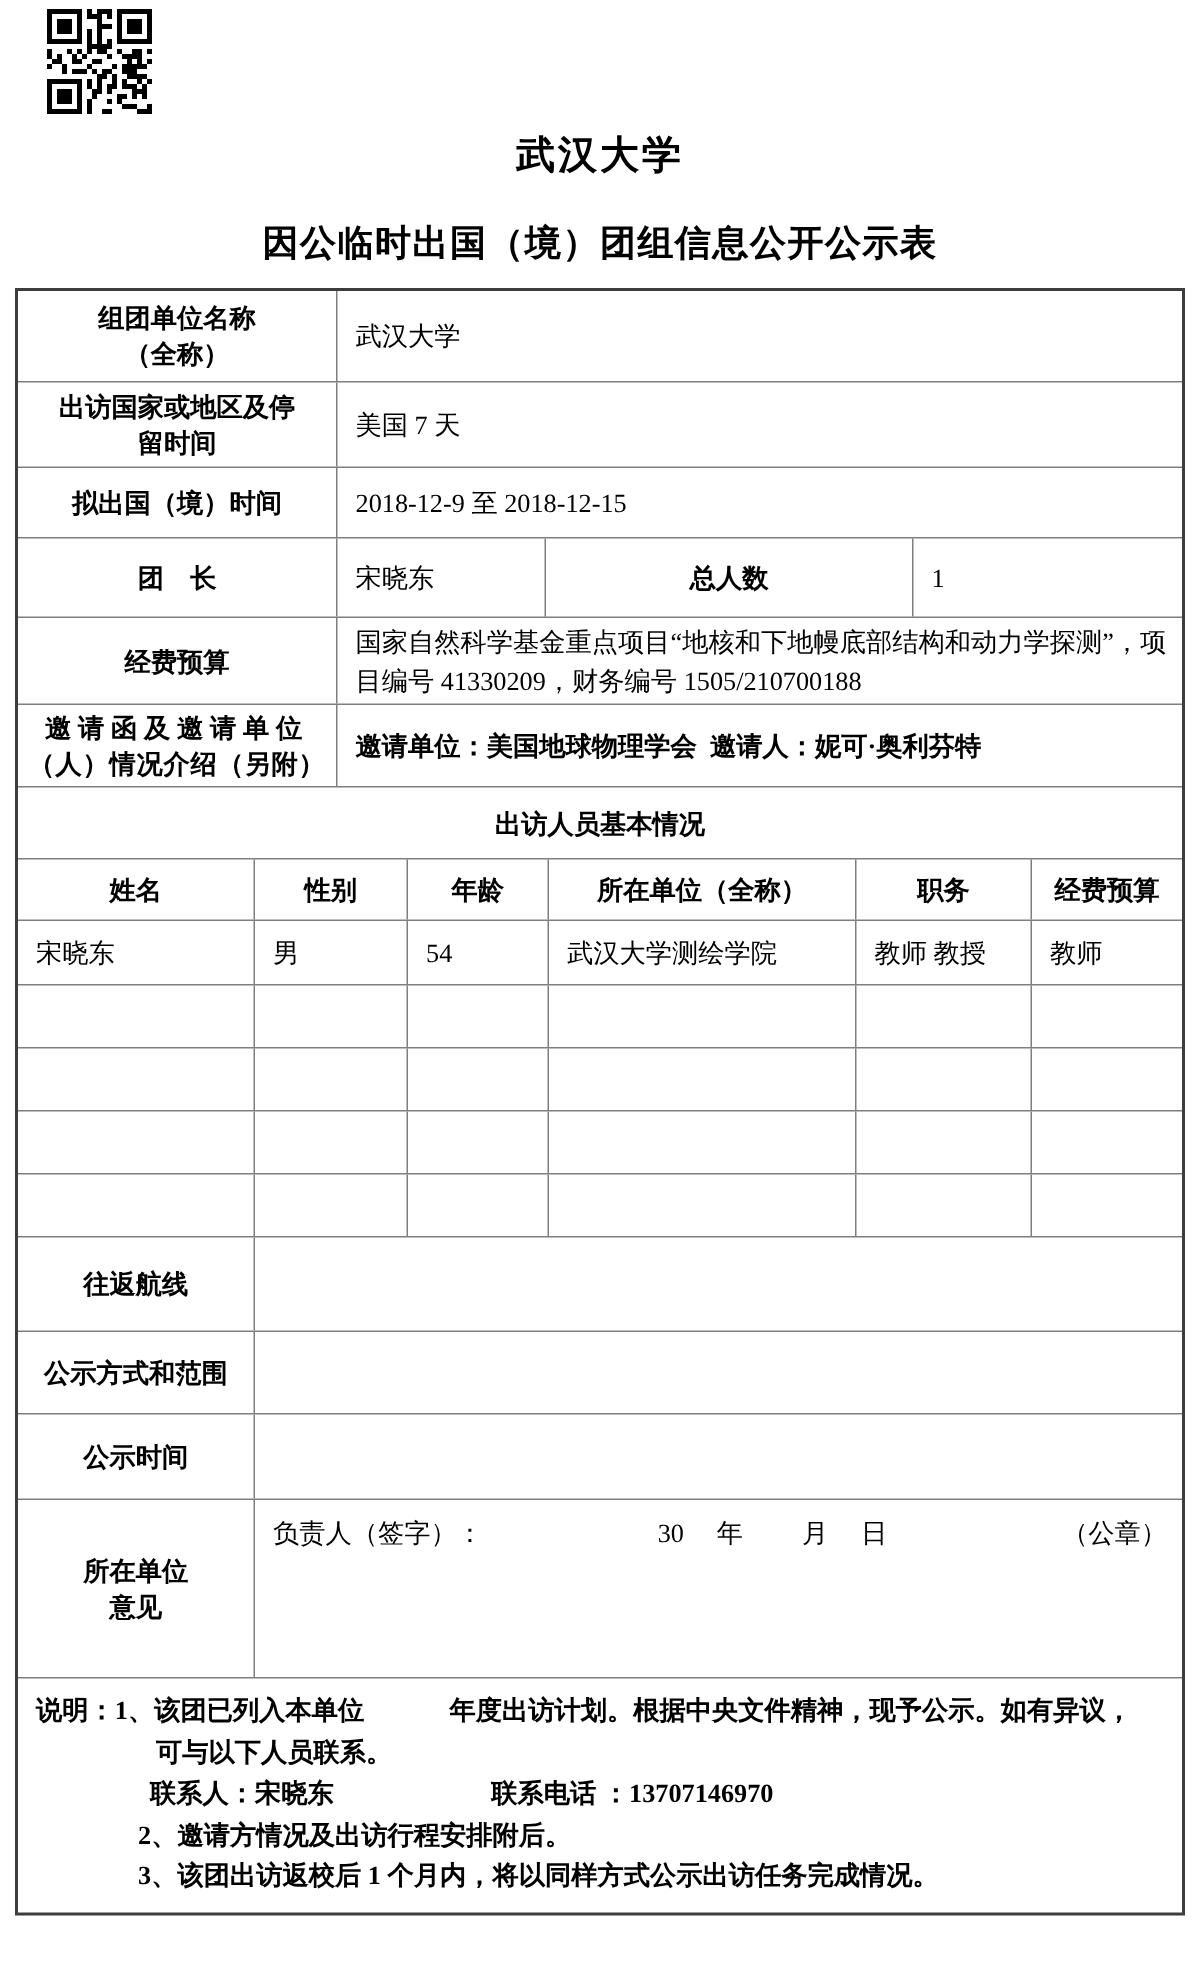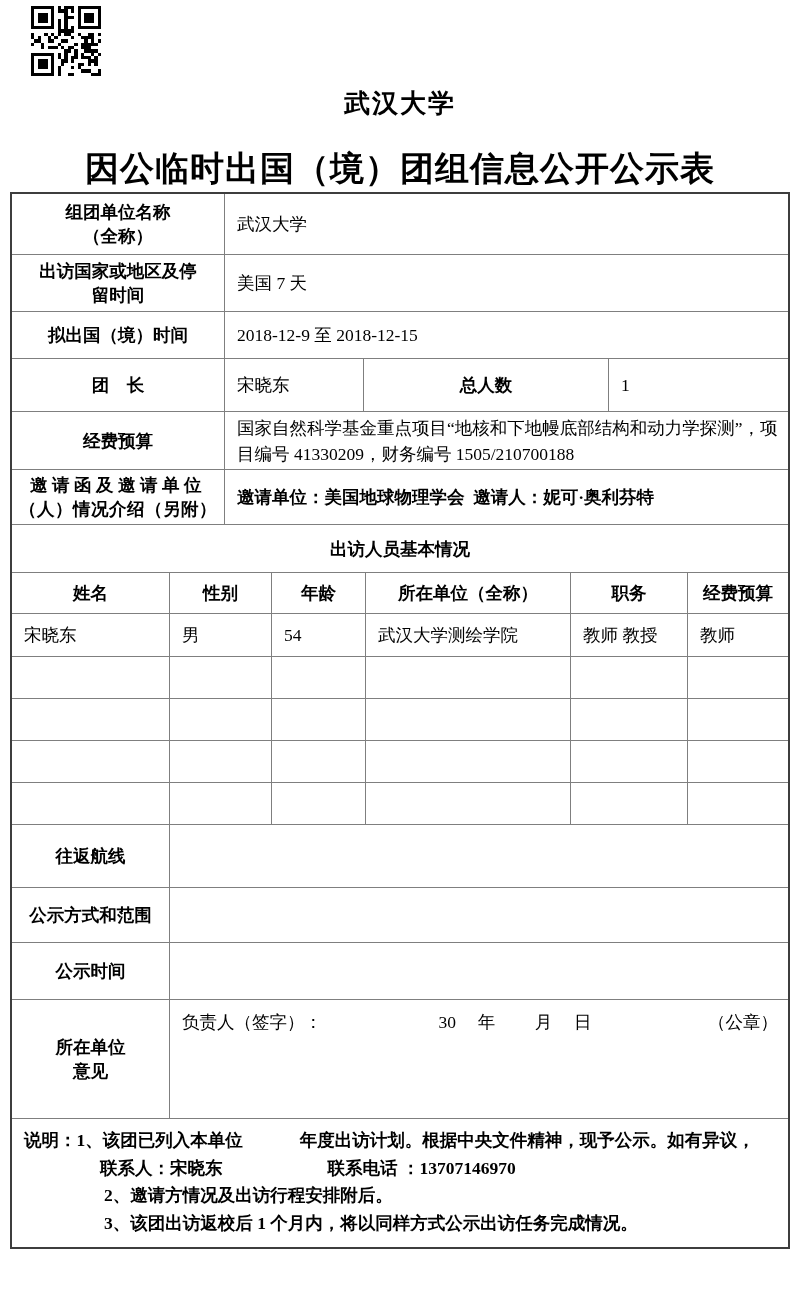--- a/index.html
+++ b/index.html
@@ -12,21 +12,21 @@
     font-family:"Liberation Serif","DejaVu Serif",serif;
     overflow:hidden;
   }
   .qr { position:absolute; left:30px; top:6px; width:72px; height:70px; }
   .doc-title {
     position:absolute; top:86px; left:0; width:100%;
     text-align:center; font-size:26px; font-weight:bold; letter-spacing:2px;
   }
   .doc-subtitle {
     position:absolute; top:146px; left:0; width:100%;
-    text-align:center; font-size:34px; font-weight:bold; letter-spacing:1px;
+    text-align:center; font-size:24px; font-weight:bold; letter-spacing:1px;
   }
   .form {
     position:absolute; top:192px; left:10px; width:780px;
     border:2px solid #3d3d3d;
     font-size:17.5px;
   }
   .row { display:flex; border-top:1px solid #7f7f7f; }
   .row:first-child { border-top:none;font-family:Liberation Serif, serif; }
   .cell { border-left:1px solid #7f7f7f; display:flex; align-items:center; }
   .cell:first-child { border-left:none; }
@@ -50,21 +50,21 @@
     flex:1; display:flex; flex-direction:column; justify-content:space-between;
     align-items:stretch; padding:10px 10px 12px 12px;
   }
   .opinion-text { text-indent:12px; white-space:pre-wrap; }
   .sign-row { display:flex; justify-content:space-between; white-space:pre; }
   .notes { border-top:1px solid #7f7f7f; padding:8px 10px 10px 0; font-weight:bold; line-height:27.5px; font-size:17.5px; }
   .note-line { white-space:pre-wrap; }
   .ind0 { padding-left:12px; }
   .ind1 { padding-left:92px; }
   .ind2 { padding-left:88px; }
-  .ind3 { padding-left:80px;margin-left:12px; }
+  .ind3 { padding-left:80px; }
 </style>
 </head>
 <body>
 
 <div class="page">
 
   <svg class="qr" viewBox="0 0 21 21" shape-rendering="crispEdges" aria-hidden="true">
       <rect x="0" y="0" width="1" height="1" fill="#000"></rect>
       <rect x="1" y="0" width="1" height="1" fill="#000"></rect>
       <rect x="2" y="0" width="1" height="1" fill="#000"></rect>
@@ -409,19 +409,20 @@
         <div class="sign-row">
           <span>负责人（签字）：</span>
           <span>30　 年　　 月　 日</span>
           <span>（公章）</span>
         </div>
       </div>
     </div>
 
     <div class="notes">
       <div class="note-line ind0">说明：1、该团已列入本单位　　　 年度出访计划。根据中央文件精神，现予公示。如有异议，</div>
+      <div class="note-line ind1">可与以下人员联系。</div>
       <div class="note-line ind2">联系人：宋晓东　　　　　　联系电话 ：13707146970</div>
       <div class="note-line ind3">2、邀请方情况及出访行程安排附后。</div>
       <div class="note-line ind3">3、该团出访返校后 1 个月内，将以同样方式公示出访任务完成情况。</div>
     </div>
 
   </div>
 </div>
 
 </body></html>

